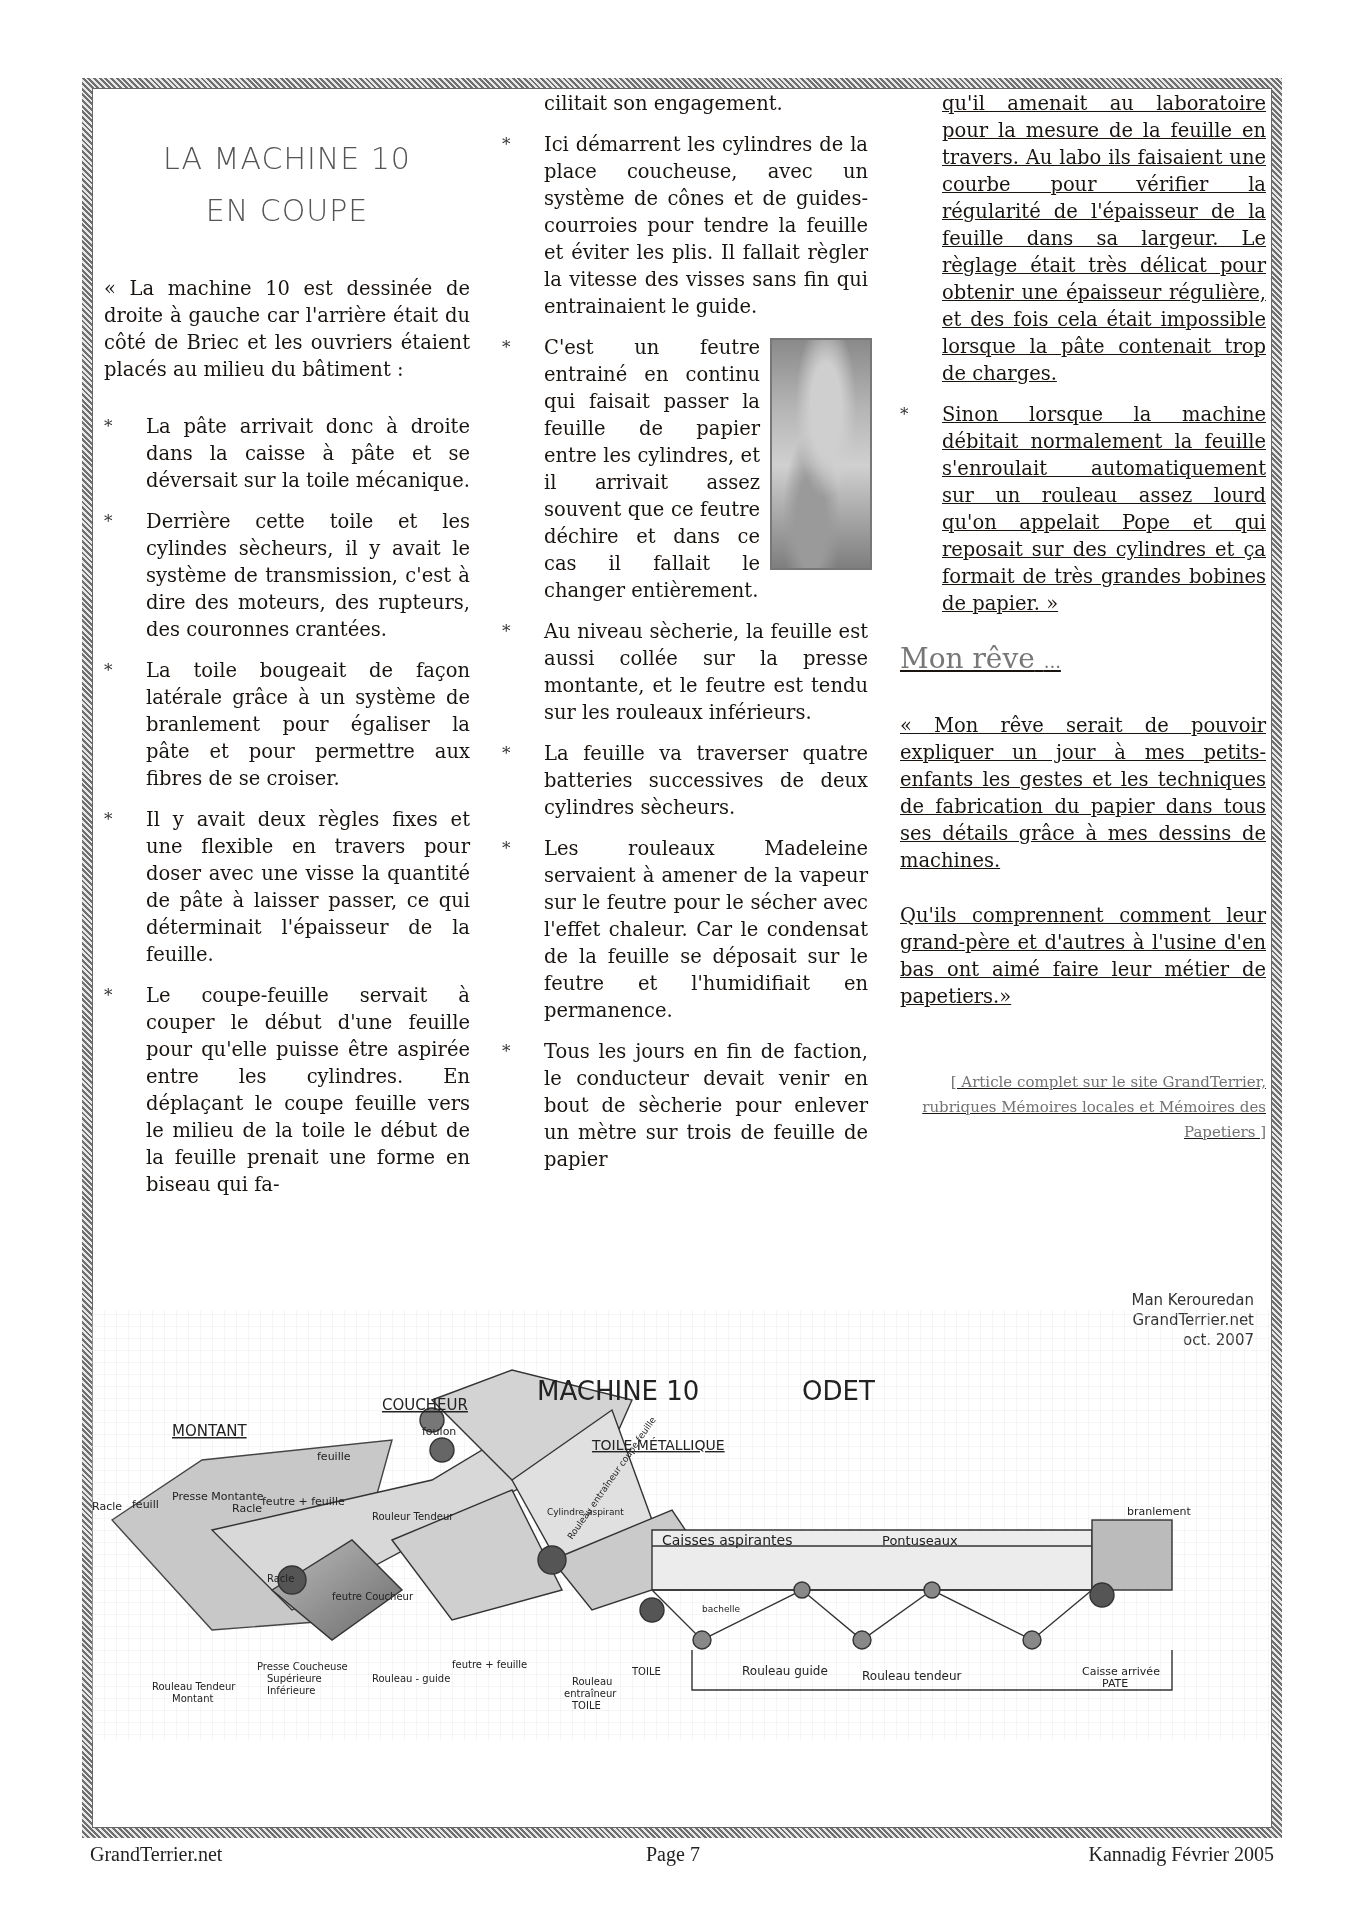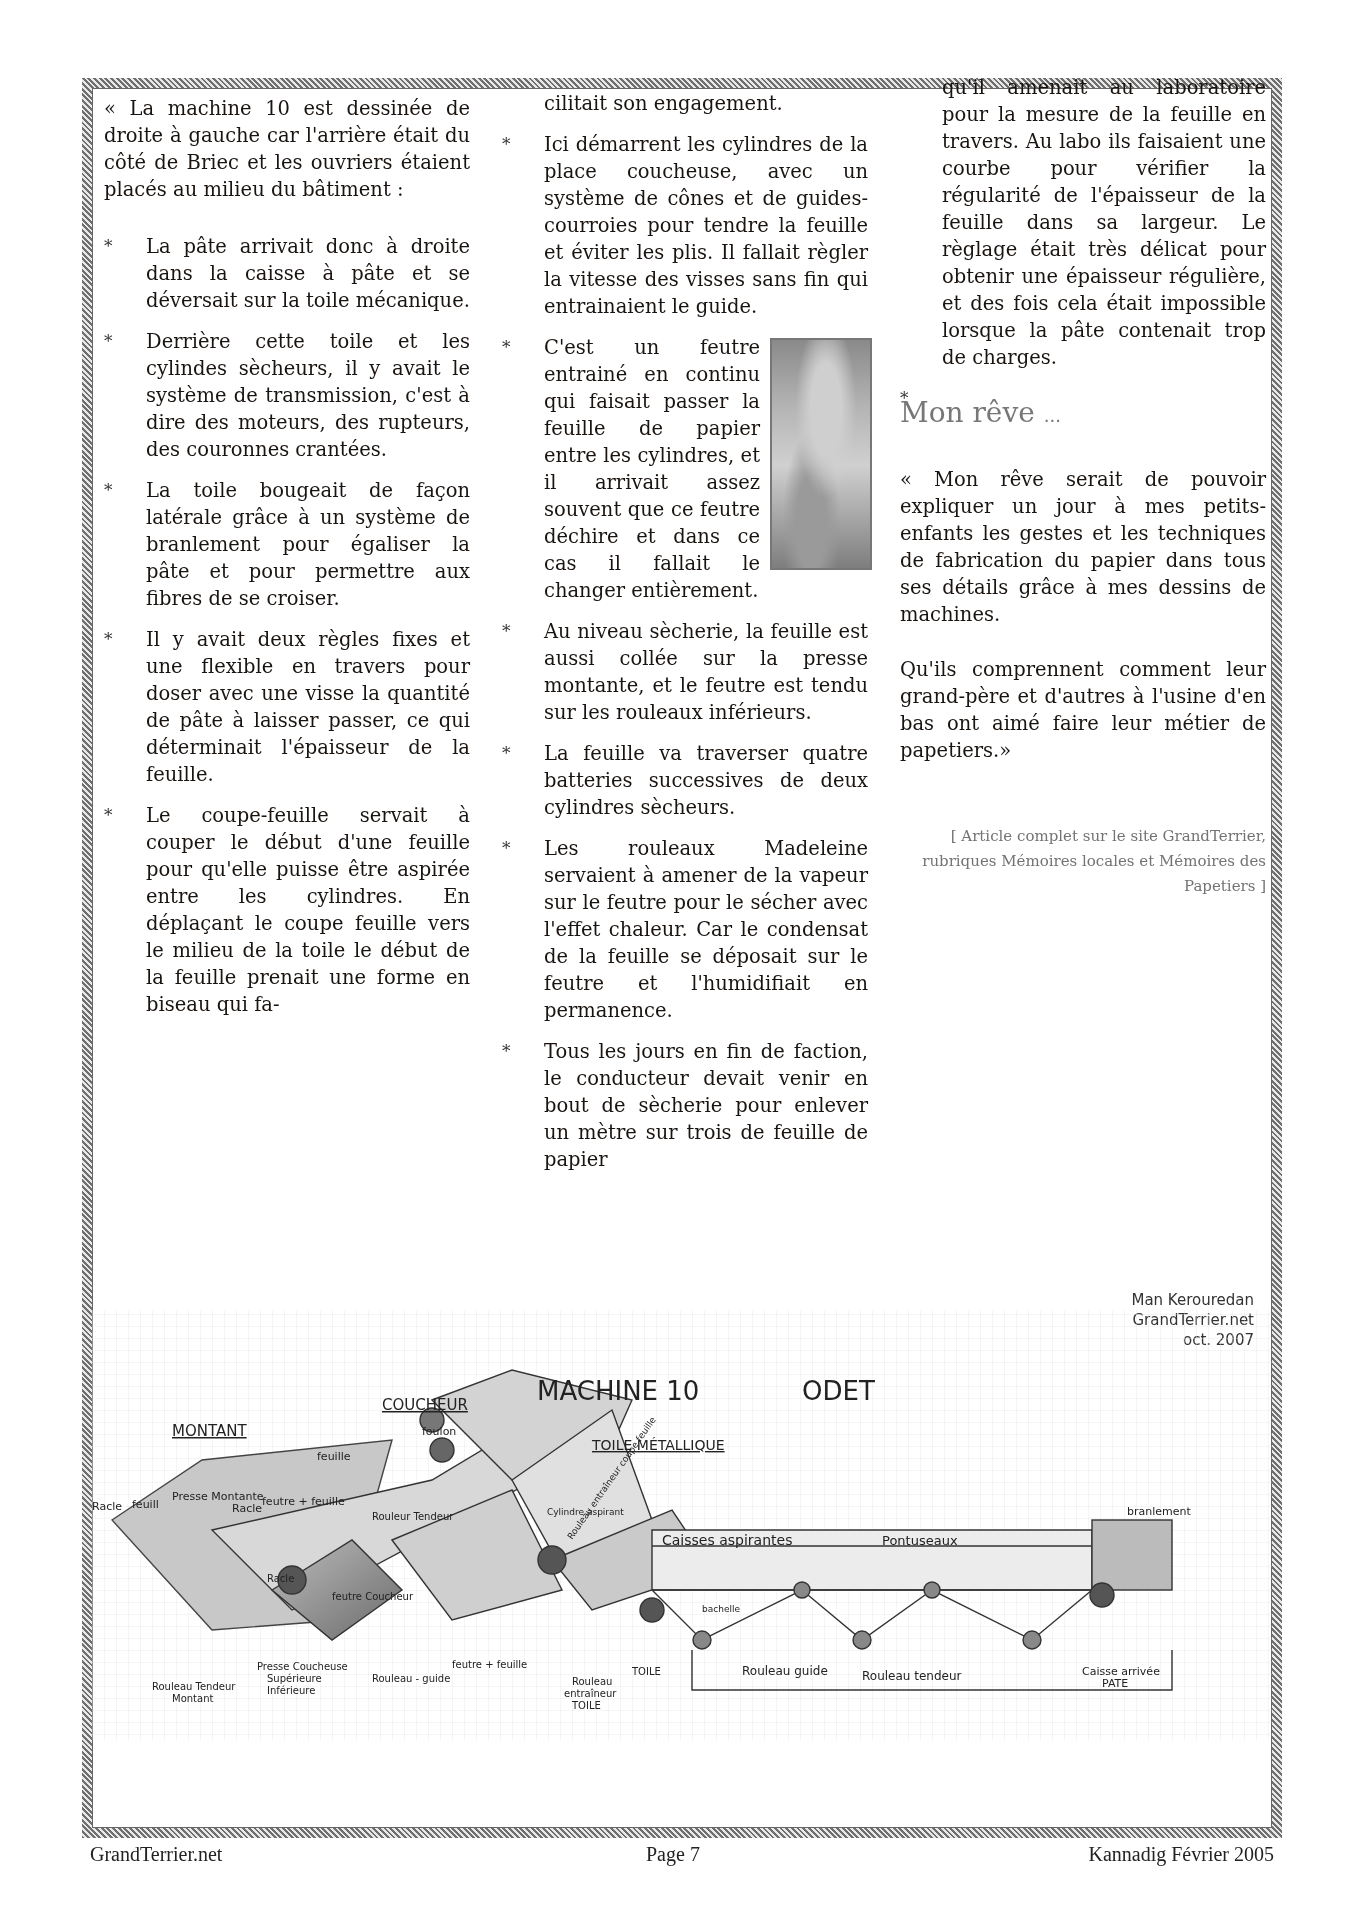--- a/index.html
+++ b/index.html
@@ -7,21 +7,21 @@
          font-family:"DejaVu Serif", serif; color:#1a1410; }
   .frame { position:absolute; left:82px; top:78px; width:1200px; height:1760px;
            box-sizing:border-box;
            border:10px solid #8c8c8c;
            border-image: repeating-linear-gradient(45deg,#6f6f6f 0 2px,#e8e8e8 2px 4px) 10; }
   .frame-inner { position:absolute; left:0; top:0; right:0; bottom:0;
                  border:1px solid #666; }
   .col { position:absolute; font-size:19.5px; line-height:27px; text-align:justify; }
   .col1 { left:104px; top:95px; width:366px; }
   .col2 { left:502px; top:90px; width:366px; }
-  .col3 { left:900px; top:74px; width:366px; }
+  .col3 { left:900px; top:90px; width:366px;text-decoration:underline; }
   .title { font-family:"DejaVu Sans", sans-serif; font-weight:300; color:#555;
            text-align:center; font-size:30px; line-height:52px; letter-spacing:1px;
            margin:38px 0 38px 0; }
   p { margin:0 0 18px 0; }
   .bul { position:relative; padding-left:42px; margin:0 0 14px 0; }
   .bul .star { position:absolute; left:0; top:0; font-size:17px; color:#333; }
   .cont { padding-left:42px; margin:0 0 14px 0; }
   .sub { font-size:28px; color:#777; margin:26px 0 34px 0; line-height:32px; }
   .sub small { font-size:18px; }
   .photo { float:right; width:102px; height:232px; margin:4px -4px 4px 10px;
@@ -38,20 +38,24 @@
   .f-left { left:90px; } .f-mid { left:646px;text-align:right; } .f-right { right:90px; }
 </style>
 </head>
 <body>
 
 <div class="frame">
     <div class="frame-inner"></div>
   </div>
 
 <div class="col col1">
+  <div class="title">
+    <div>LA MACHINE 10</div>
+    <div>EN COUPE</div>
+  </div>
   <p>« La machine 10 est dessinée de droite à gauche car l'arrière était du côté de Briec et les ouvriers étaient placés au milieu du bâtiment :</p>
   <div style="height:12px"></div>
   <div class="bul"><span class="star">*</span><span>La pâte arrivait donc à droite dans la caisse à pâte et se déversait sur la toile mécanique.</span></div>
   <div class="bul"><span class="star">*</span><span>Derrière cette toile et les cylindes sècheurs, il y avait le système de transmission, c'est à dire des moteurs, des rupteurs, des couronnes crantées.</span></div>
   <div class="bul"><span class="star">*</span><span>La toile bougeait de façon latérale grâce à un système de branlement pour égaliser la pâte et pour permettre aux fibres de se croiser.</span></div>
   <div class="bul"><span class="star">*</span><span>Il y avait deux règles fixes et une flexible en travers pour doser avec une visse la quantité de pâte à laisser passer, ce qui déterminait l'épaisseur de la feuille.</span></div>
   <div class="bul"><span class="star">*</span><span>Le coupe-feuille servait à couper le début d'une feuille pour qu'elle puisse être aspirée entre les cylindres. En déplaçant le coupe feuille vers le milieu de la toile le début de la feuille prenait une forme en biseau qui fa-</span></div>
 </div>
 
 <div class="col col2">
@@ -59,21 +63,21 @@
   <div class="bul"><span class="star">*</span><span>Ici démarrent les cylindres de la place coucheuse, avec un système de cônes et de guides-courroies pour tendre la feuille et éviter les plis. Il fallait règler la vitesse des visses sans fin qui entrainaient le guide.</span></div>
   <div class="bul"><span class="star">*</span><div class="photo" title="photo-vase-roseaux"></div><span>C'est un feutre entrainé en continu qui faisait passer la feuille de papier entre les cylindres, et il arrivait assez souvent que ce feutre déchire et dans ce cas il fallait le changer entièrement.</span></div>
   <div class="bul"><span class="star">*</span><span>Au niveau sècherie, la feuille est aussi collée sur la presse montante, et le feutre est tendu sur les rouleaux inférieurs.</span></div>
   <div class="bul"><span class="star">*</span><span>La feuille va traverser quatre batteries successives de deux cylindres sècheurs.</span></div>
   <div class="bul"><span class="star">*</span><span>Les rouleaux Madeleine servaient à amener de la vapeur sur le feutre pour le sécher avec l'effet chaleur. Car le condensat de la feuille se déposait sur le feutre et l'humidifiait en permanence.</span></div>
   <div class="bul"><span class="star">*</span><span>Tous les jours en fin de faction, le conducteur devait venir en bout de sècherie pour enlever un mètre sur trois de feuille de papier</span></div>
 </div>
 
 <div class="col col3">
   <div class="cont">qu'il amenait au laboratoire pour la mesure de la feuille en travers. Au labo ils faisaient une courbe pour vérifier la régularité de l'épaisseur de la feuille dans sa largeur. Le règlage était très délicat pour obtenir une épaisseur régulière, et des fois cela était impossible lorsque la pâte contenait trop de charges.</div>
-  <div class="bul"><span class="star">*</span></div>
+  <div class="bul"><span class="star">*</span><span>Sinon lorsque la machine débitait normalement la feuille s'enroulait automatiquement sur un rouleau assez lourd qu'on appelait Pope et qui reposait sur des cylindres et ça formait de très grandes bobines de papier. »</span></div>
   <div class="sub"><span>Mon rêve</span> <small>...</small></div>
   <p>« Mon rêve serait de pouvoir expliquer un jour à mes petits-enfants  les gestes et les techniques de fabrication du papier dans tous ses détails grâce à mes dessins de machines.</p>
   <p style="margin-top:28px">Qu'ils comprennent comment leur grand-père et d'autres à l'usine d'en bas ont aimé faire leur métier de papetiers.»</p>
   <div class="source">[ Article complet sur le site GrandTerrier, rubriques Mémoires locales et Mémoires des Papetiers ]</div>
 </div>
 
 <div class="credit">
   <div>Man Kerouredan</div>
   <div>GrandTerrier.net</div>
   <div>oct. 2007</div>

